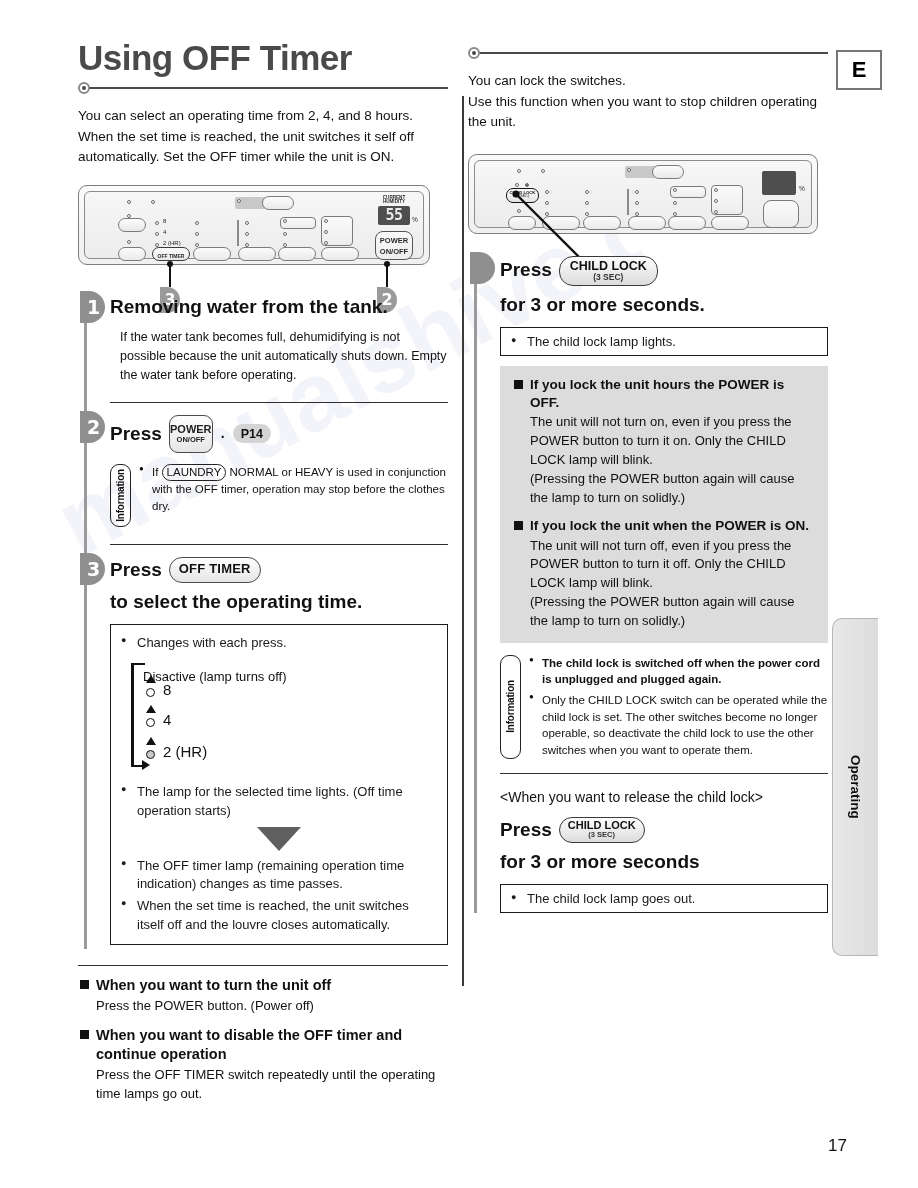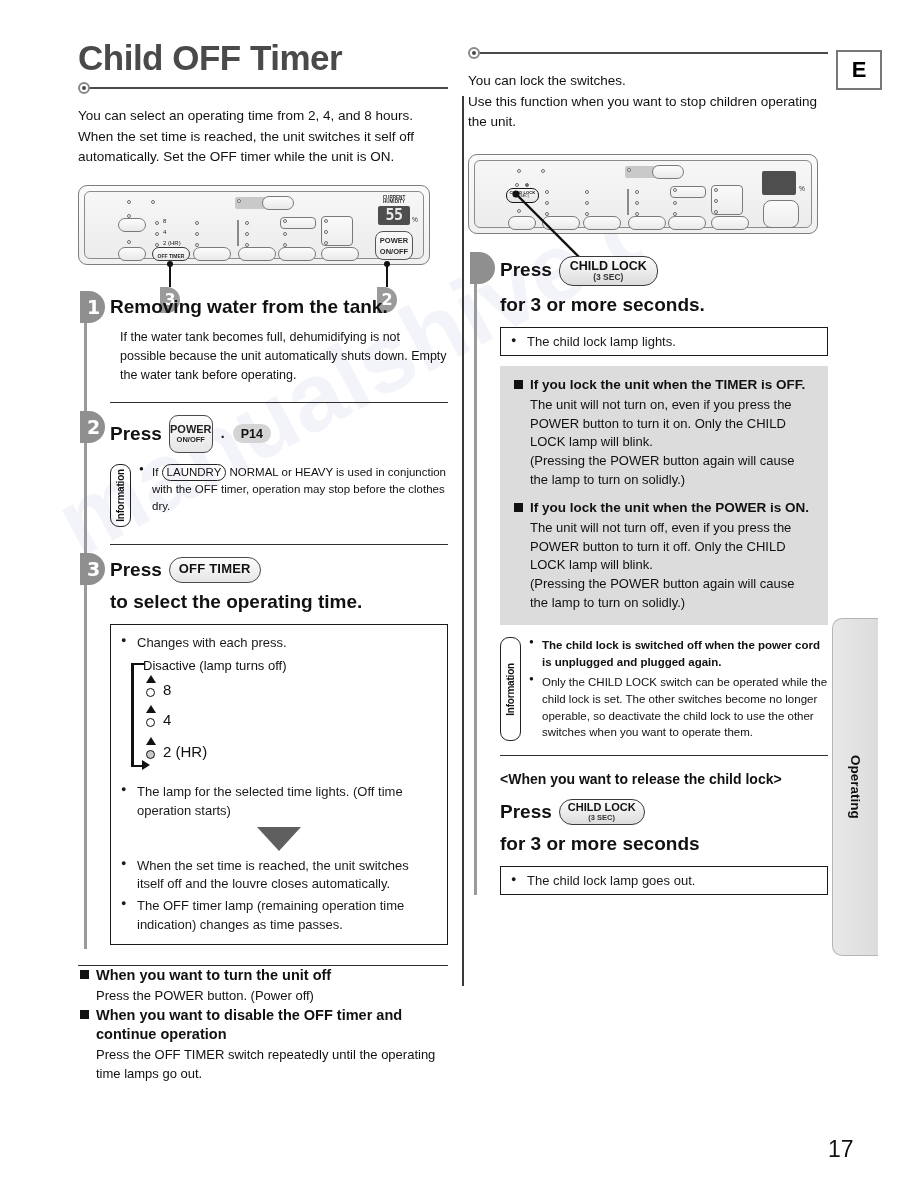--- a/index.html
+++ b/index.html
@@ -234,23 +234,23 @@
     border-left: 8px solid #111;
   }
   .big-arrow-down {
     width: 0; height: 0; margin: 6px auto 6px auto;
     border-left: 22px solid transparent; border-right: 22px solid transparent;
     border-top: 24px solid #5f5f5f;
   }
 
   
   .sec-title {
-    font-size: 14px; font-weight: bold; color: #111; line-height: 1.35; margin-top: 14px;
-  }
-  .sq-item { margin-top: 0; padding-left: 18px; position: relative; }
+    font-size: 14px; font-weight: normal; color: #111; line-height: 1.35; margin-top: 14px;
+  }
+  .sq-item { margin-top: 10px; padding-left: 18px; position: relative; }
   .sq-item::before {
     content: ""; position: absolute; left: 2px; top: 4px;
     width: 9px; height: 9px; background: #111;
   }
   .sq-head { font-size: 14.5px; font-weight: bold; line-height: 1.32; color: #111; }
   .sq-body { font-size: 13px; line-height: 1.45; color: #111; margin-top: 2px; padding-left: 0px; }
 
   
   .grey-block { background: #dcdcdc; padding: 10px 12px 12px 12px; margin-top: 10px; }
   .grey-block .sq-item { margin-top: 0; }
@@ -278,21 +278,21 @@
     background: linear-gradient(90deg, #e8e8e8 0%, #dcdcdc 100%);
     border: 1px solid #b5b5b5; border-radius: 10px 0 0 10px; border-right: none;
     display: flex; align-items: center; justify-content: center;
   }
   .side-tab span {
     writing-mode: vertical-rl; font-size: 13.5px; font-weight: bold; color: #111;
   }
 
   .page-number {
     position: absolute; left: 828px; top: 1136px;
-    font-size: 23px; color: #111;
+    font-size: 17px; color: #111;
   }
 
   
   .watermark {
     position: absolute; left: 150px; top: 300px; width: 640px; height: 620px;
     color: rgba(120,125,190,0.085); font-size: 96px; font-weight: bold;
     transform: rotate(-28deg); pointer-events: none; line-height: 1.0;
     white-space: nowrap; overflow: hidden;
   }
 </style>
@@ -302,21 +302,21 @@
 <div class="page">
 
   <div class="watermark">manualshive.com</div>
 
   <div class="col-divider"></div>
 
   <div class="lang-badge">E</div>
 
   <div class="col-left">
 
-    <div class="chapter-title">Child OFF Timer</div>
+    <div class="chapter-title">Using OFF Timer</div>
     <div class="title-rule">
       <div class="bar"></div>
       <div class="dot"></div>
     </div>
 
     <div class="intro">You can select an operating time from 2, 4, and 8 hours. When the set time is reached, the unit switches it self off automatically. Set the OFF timer while the unit is ON.</div>
 
     <div class="panel-wrap">
       <div class="panel">
         <div class="panel-inner">
@@ -434,21 +434,21 @@
           <span class="key-pill">OFF TIMER</span>
           <span>to select the operating time.</span>
         </div>
 
         <div class="note-box">
           <ul>
             <li>Changes with each press.</li>
           </ul>
 
           <div class="cycle">
-            <div class="c-label" style="left:12px; top:1px;">Disactive (lamp turns off)</div>
+            <div class="c-label" style="left:12px; top:12px;">Disactive (lamp turns off)</div>
             <div class="c-loop-v" style="left:0px; top:6px; height:104px;"></div>
             <div class="c-loop-h" style="left:0px; top:6px; width:14px;"></div>
             <div class="c-loop-h" style="left:0px; top:108px; width:12px;"></div>
             <div class="c-arrow-r" style="left:11px; top:103px;"></div>
 
             <div class="c-tri" style="left:15px; top:18px;"></div>
             <div class="c-lamp" style="left:15px; top:31px;"></div>
             <div class="c-val" style="left:32px; top:24px;">8</div>
 
             <div class="c-tri" style="left:15px; top:48px;"></div>
@@ -458,22 +458,22 @@
             <div class="c-tri" style="left:15px; top:80px;"></div>
             <div class="c-lamp grey" style="left:15px; top:93px;"></div>
             <div class="c-val" style="left:32px; top:86px;">2 (HR)</div>
           </div>
 
           <ul>
             <li>The lamp for the selected time lights. (Off time operation starts)</li>
           </ul>
           <div class="big-arrow-down"></div>
           <ul>
+            <li>The OFF timer lamp (remaining operation time indication) changes as time passes.</li>
             <li>When the set time is reached, the unit switches itself off and the louvre closes automatically.</li>
-            <li>The OFF timer lamp (remaining operation time indication) changes as time passes.</li>
           </ul>
         </div>
       </div>
     </div>
 
     <div class="rule-thin"></div>
 
     <div>
 
       <div class="sq-item">
@@ -568,21 +568,21 @@
         </span>
         <span>for 3 or more seconds.</span>
       </div>
 
       <div class="note-line">
         <span>The child lock lamp lights.</span>
       </div>
 
       <div class="grey-block">
         <div class="sq-item">
-          <div class="sq-head">If you lock the unit when the TIMER is OFF.</div>
+          <div class="sq-head">If you lock the unit hours the POWER is OFF.</div>
           <div class="sq-body" style="white-space:pre-line;">The unit will not turn on, even if you press the POWER button to turn it on. Only the CHILD LOCK lamp will blink.
 (Pressing the POWER button again will cause the lamp to turn on solidly.)</div>
         </div>
         <div class="sq-item">
           <div class="sq-head">If you lock the unit when the POWER is ON.</div>
           <div class="sq-body" style="white-space:pre-line;">The unit will not turn off, even if you press the POWER button to turn it off. Only the CHILD LOCK lamp will blink.
 (Pressing the POWER button again will cause the lamp to turn on solidly.)</div>
         </div>
       </div>
 

